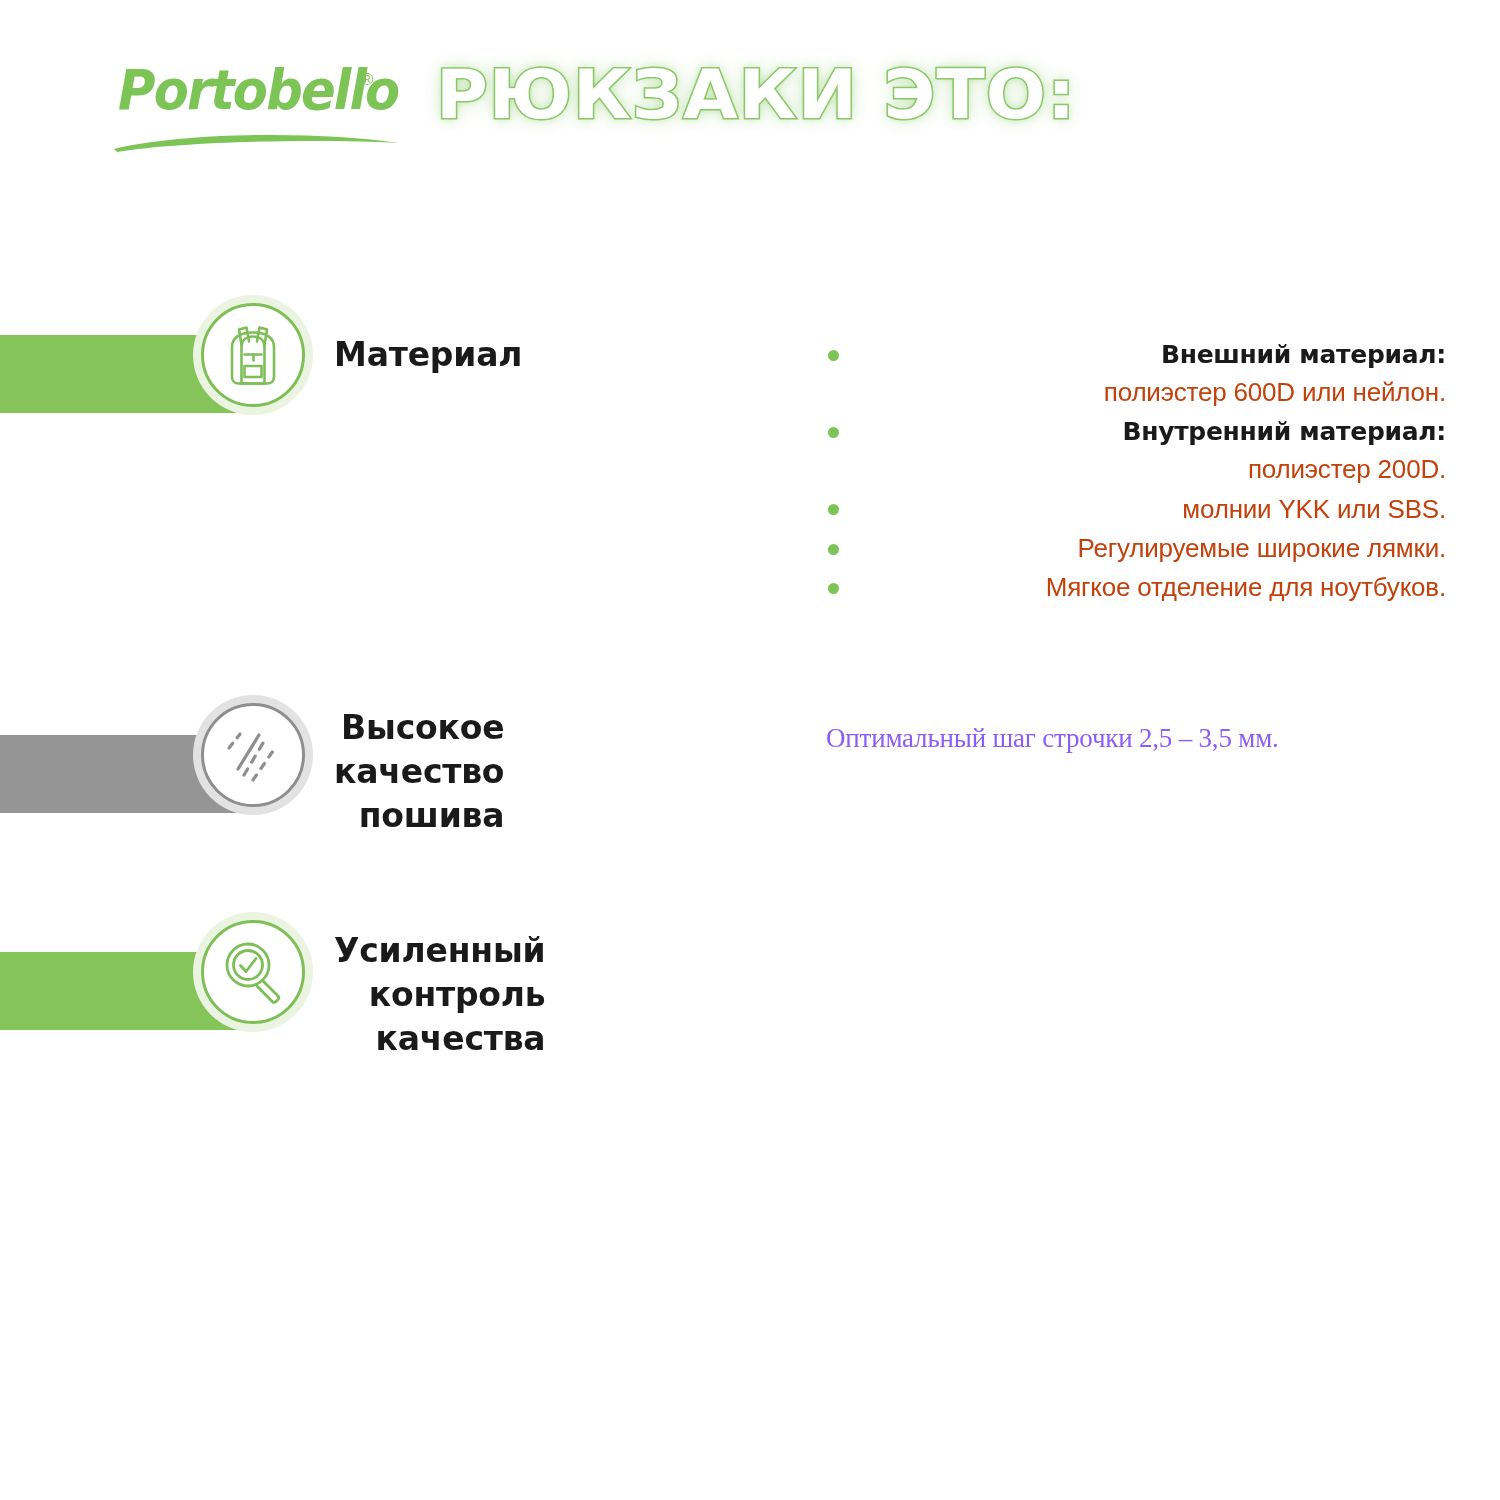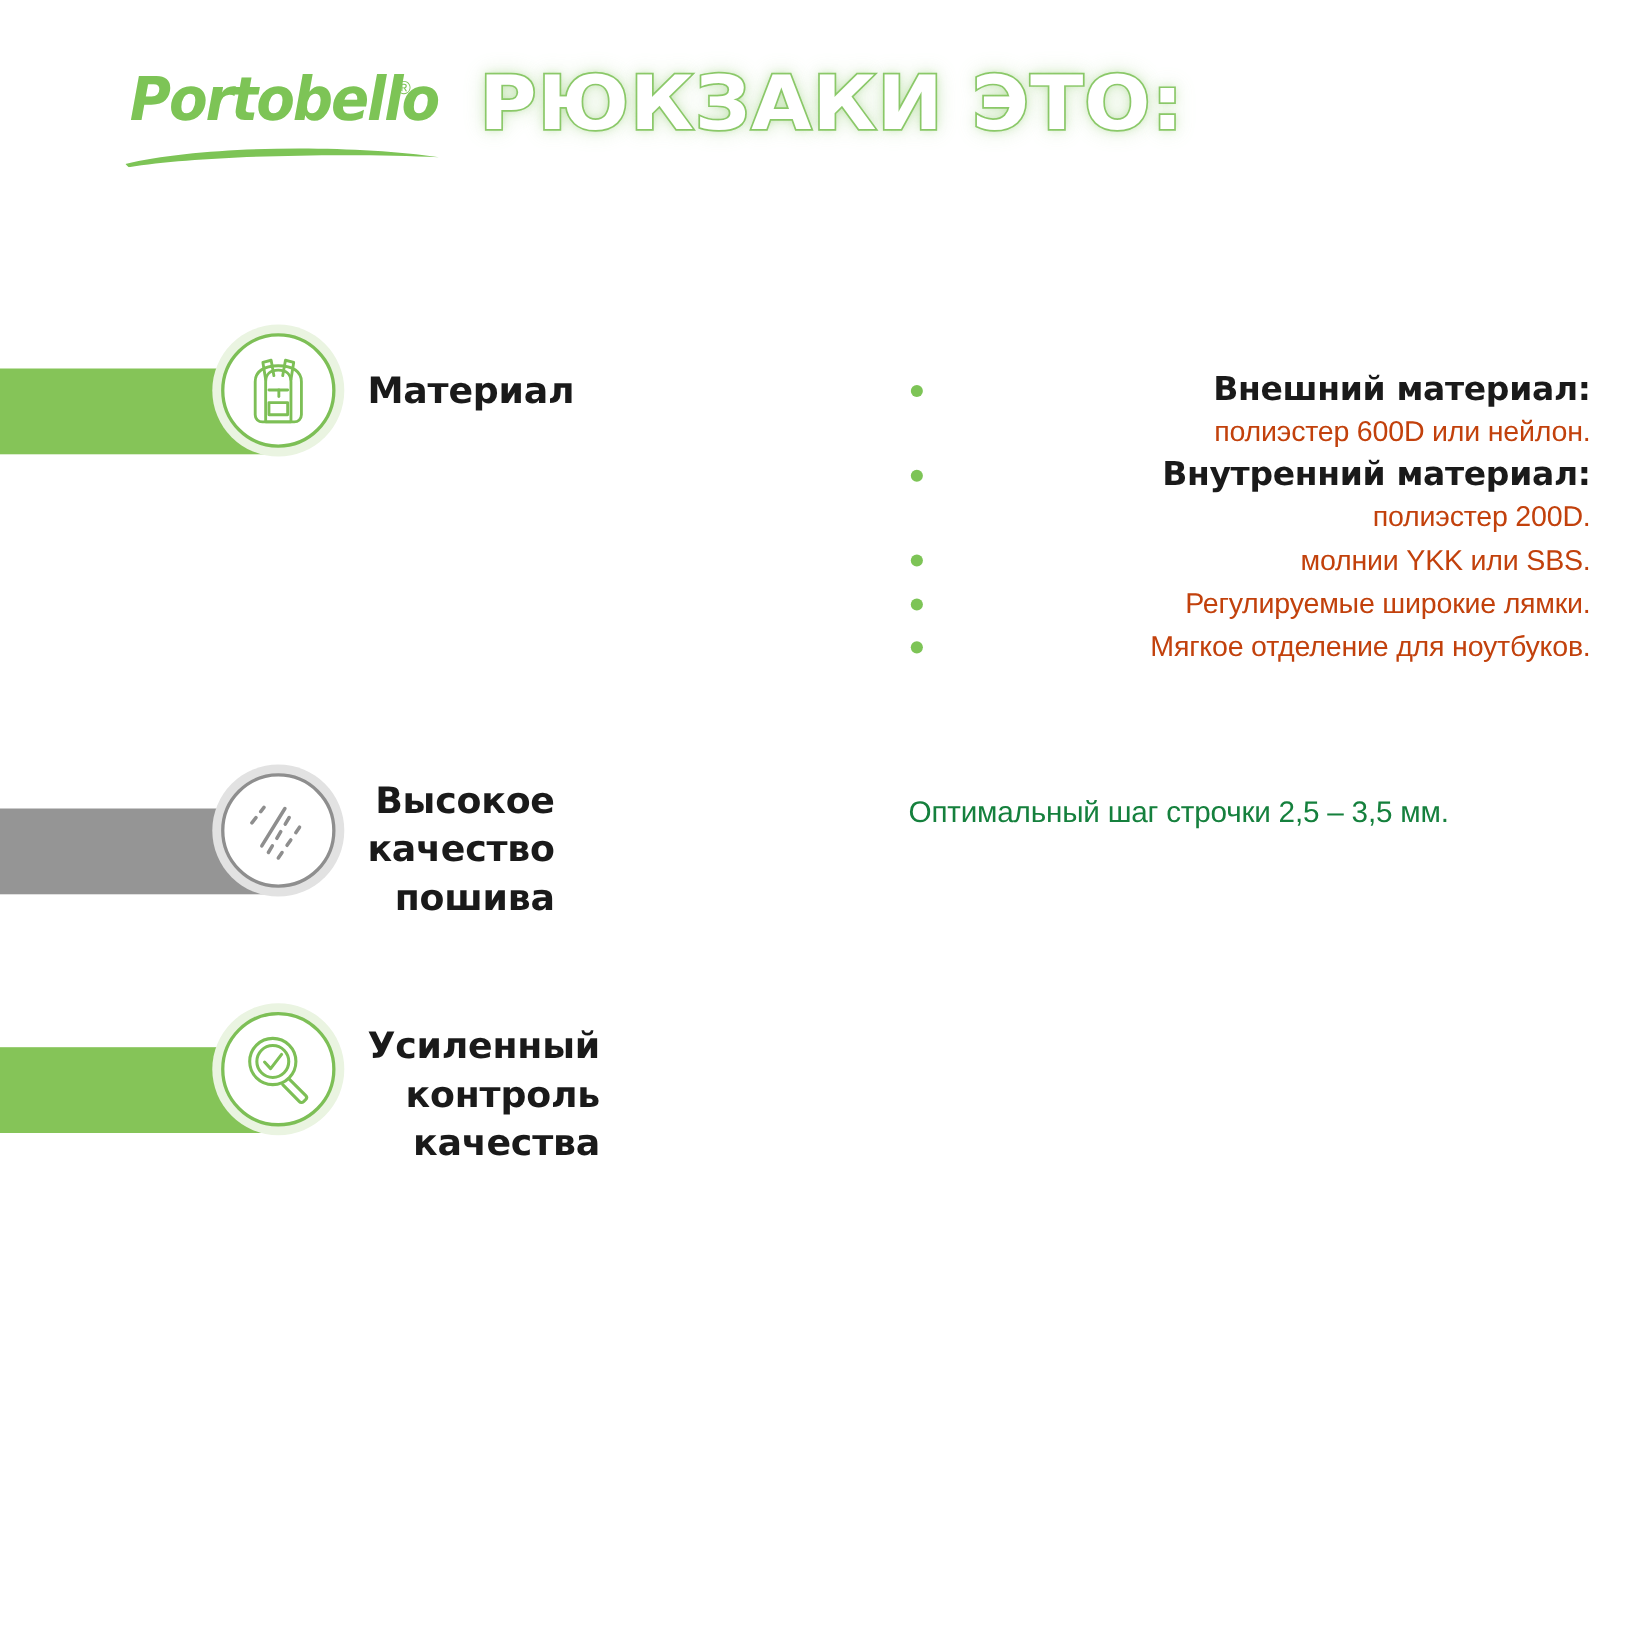--- a/index.html
+++ b/index.html
@@ -170,21 +170,21 @@
     top: 14px;
     width: 11px;
     height: 11px;
     border-radius: 50%;
     background: #7DC456;
   }
   .bullet .b-strong {
     display: block;
     font-family: "DejaVu Sans", sans-serif;
     font-weight: 700;
-    font-size: 30px;
+    font-size: 25px;
     line-height: 37px;
     color: #1A1A1A;
     letter-spacing: -0.3px;
     margin-left: 26px;
   }
   .bullet .b-plain {
     display: block;
     font-family: "Liberation Sans", sans-serif;
     font-weight: 400;
     font-size: 26px;
@@ -193,25 +193,25 @@
     letter-spacing: -0.2px;
   }
   .bullet.single .b-plain {
     line-height: 37px;
   }
 
   .note {
     position: absolute;
     left: 826px;
     top: 719px;
-    font-family: Liberation Sans, sans-serif;
+    font-family: Liberation Serif, serif;
     font-weight: 400;
     font-size: 27px;
     line-height: 38px;
-    color: #15803d;
+    color: #8b5cf6;
     letter-spacing: -0.2px;
     white-space: nowrap;
   }
 </style>
 </head>
 <body>
 
 <div class="page">
 
   <div class="brand">

